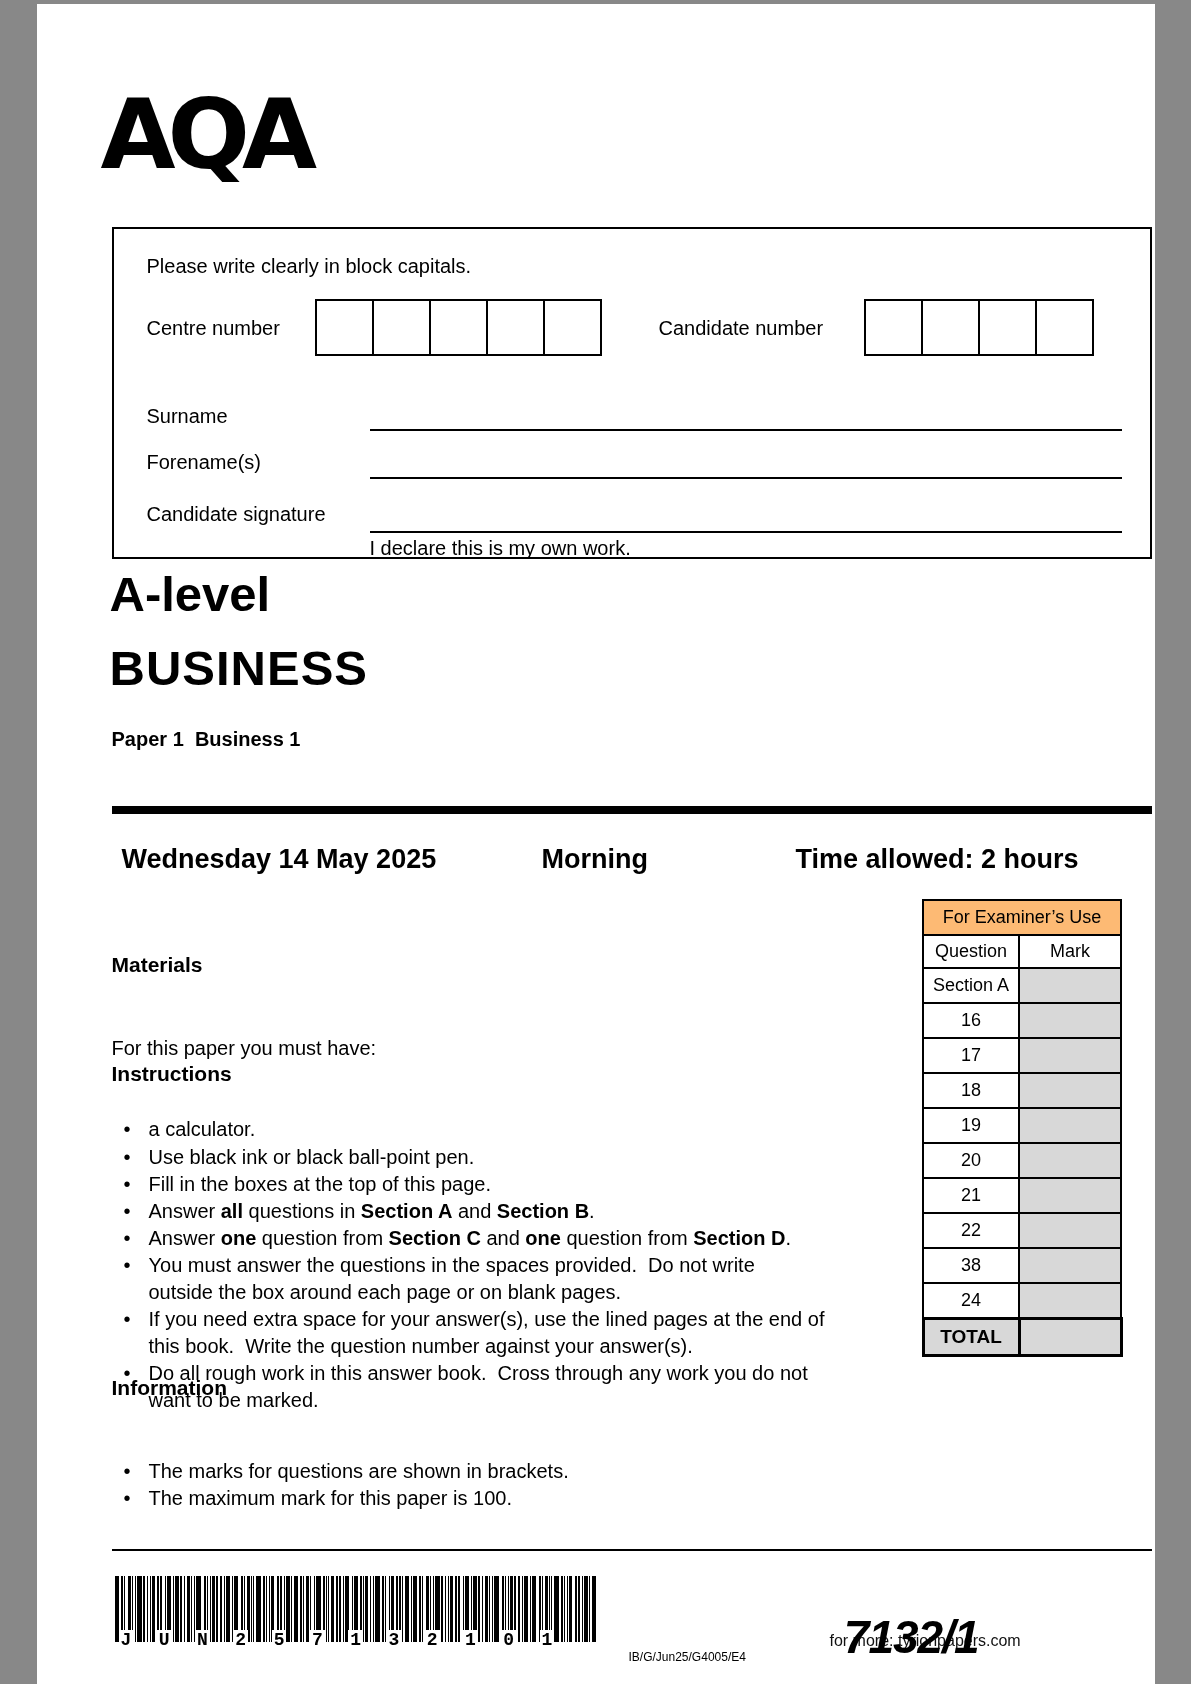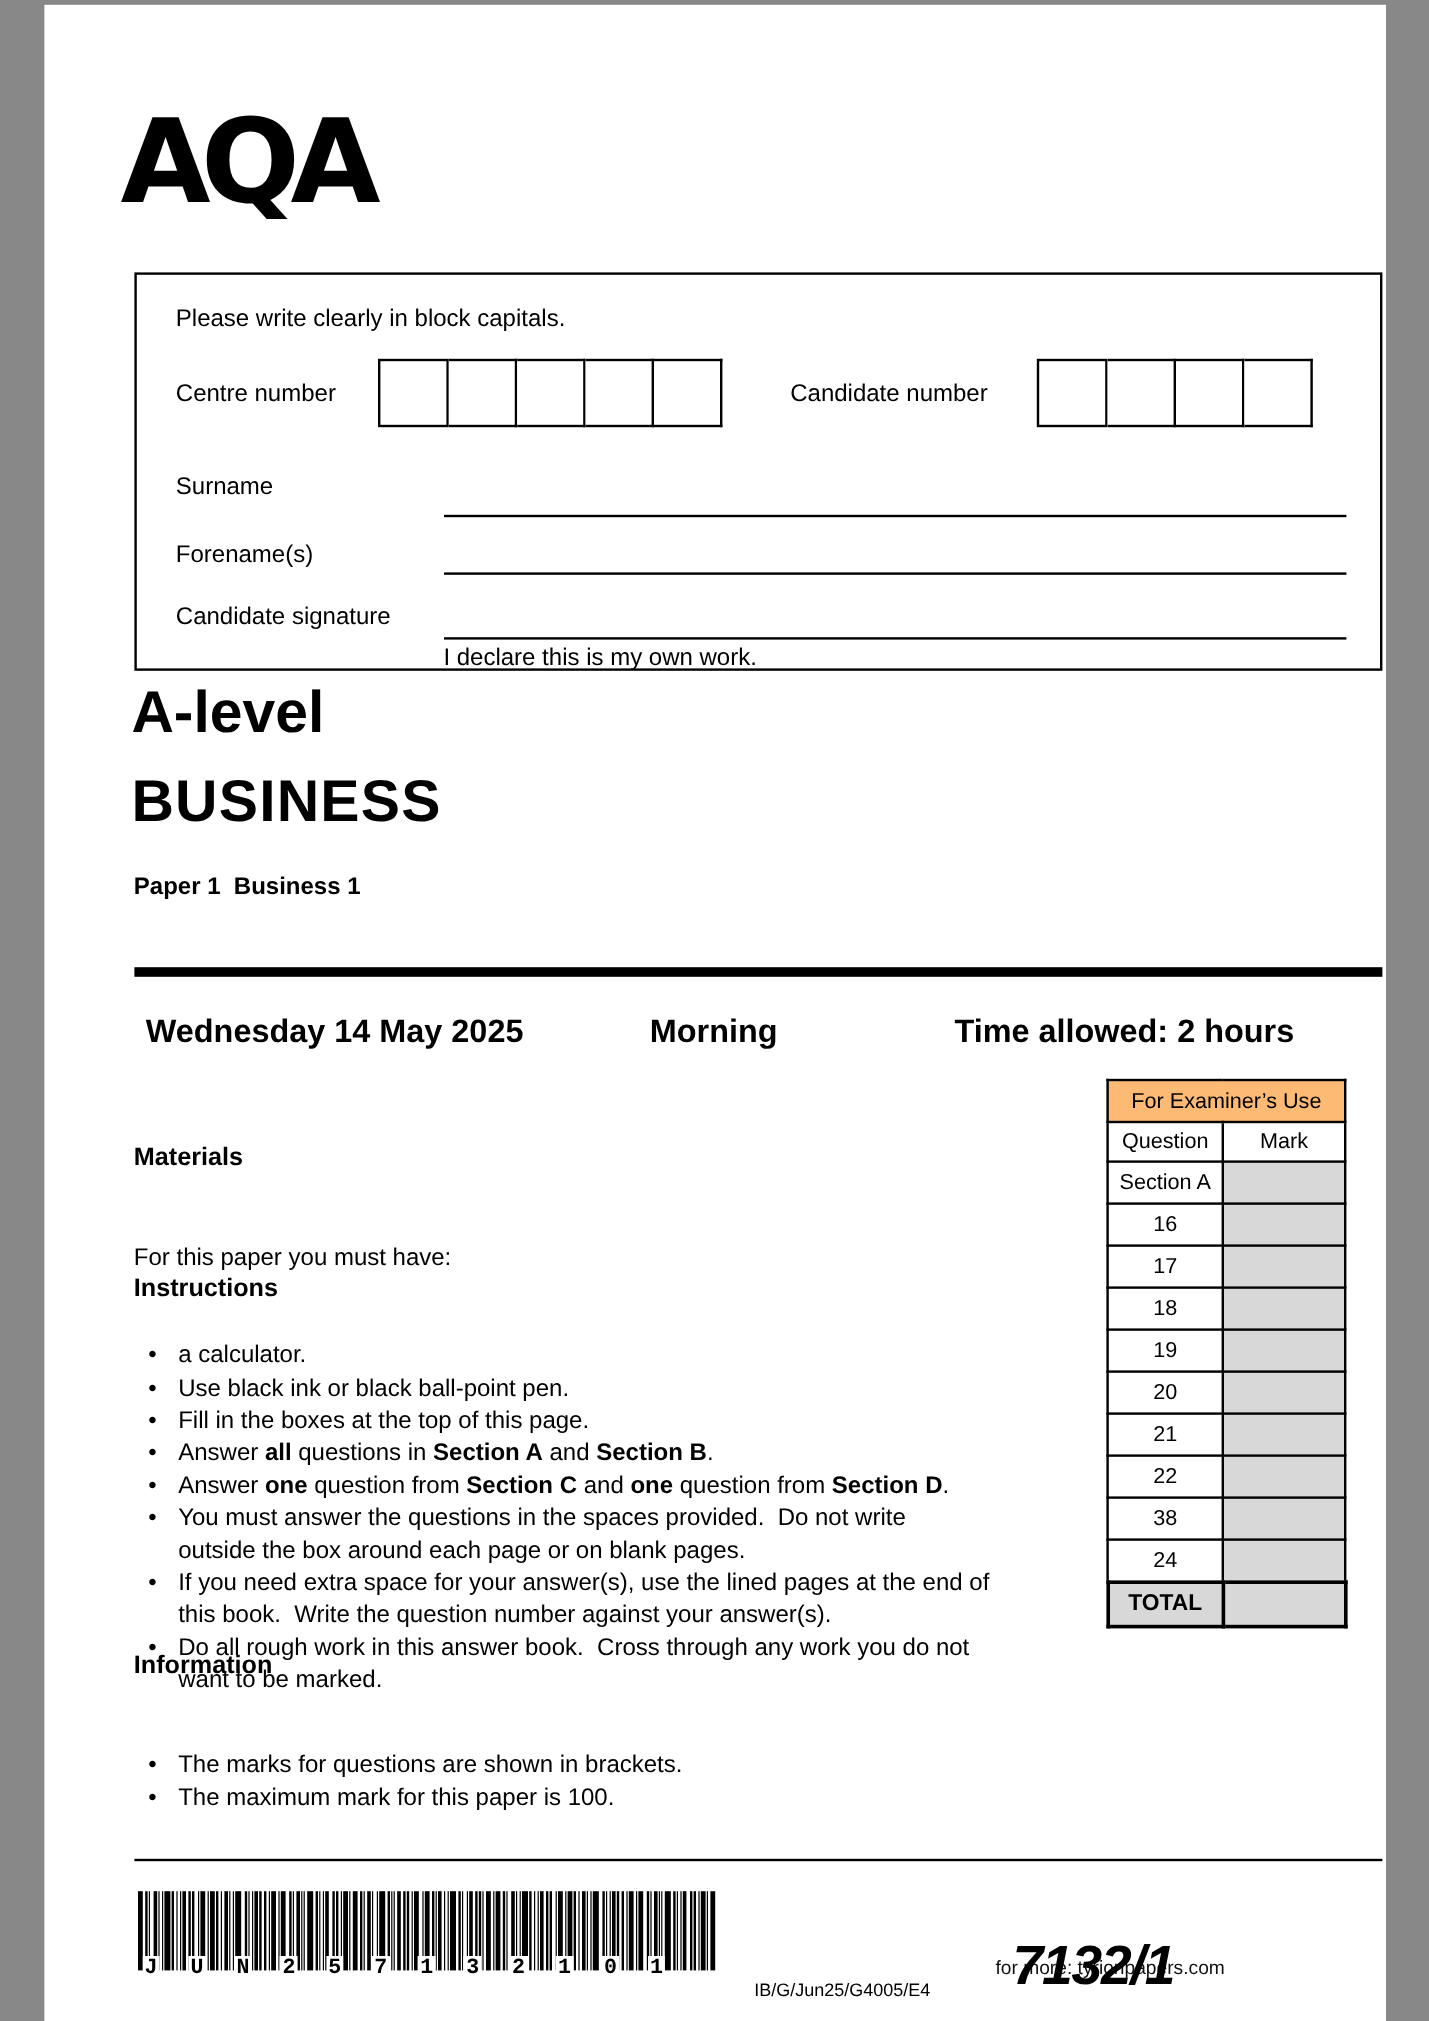--- a/index.html
+++ b/index.html
@@ -15,21 +15,21 @@
   .cand-box{left:75px;top:223px;width:1040px;height:332px;border:2px solid #000;box-sizing:border-box;}
   .cand-box .lbl{position:absolute;font-size:20px;}
   .please{left:33px;top:26px;}
   .centre-lbl{left:33px;top:88px;}
   .candnum-lbl{left:545px;top:88px;}
   .cells{position:absolute;display:flex;}
   .centre-cells{left:201px;top:70px;}
   .candnum-cells{left:750px;top:70px;}
   .cell{width:55px;height:53px;border:2px solid #000;border-left:none;background:#fff;box-sizing:content-box;}
   .cell:first-child{border-left:2px solid #000;}
-  .surname-lbl{left:33px;top:166px;}
+  .surname-lbl{left:33px;top:176px;}
   .forename-lbl{left:33px;top:222px;}
   .signature-lbl{left:33px;top:274px;}
   .wline{position:absolute;left:256px;width:752px;height:0;border-bottom:2px solid #000;}
   .line-surname{top:200px;}
   .line-forename{top:248px;}
   .line-signature{top:302px;}
   .declaration{left:256px;top:308px;}
 
   
   .title-qual{left:73px;top:564px;font-size:49px;font-weight:600;line-height:1.1;}
@@ -65,21 +65,21 @@
   .extable td.shade,.extable th.shade{background:#d8d8d8;}
   .extable tfoot td{height:34px;border:3px solid #000;background:#d8d8d8;font-weight:700;font-size:19px;}
 
   
   .thin-rule{left:75px;top:1545px;width:1040px;height:2px;background:#000;}
   .barcode{left:78px;top:1572px;width:484px;height:68px;}
   .bar{position:absolute;top:0;background:#000;height:66px;}
   .bclabel{position:absolute;left:4px;bottom:-6px;width:436px;display:flex;justify-content:space-between;
            font-family:"Liberation Mono",monospace;font-size:18px;font-weight:700;}
   .bclabel span{background:#fff;padding:0 2px;line-height:20px;}
-  .refcode{left:592px;top:1646px;font-size:15px;}
+  .refcode{left:592px;top:1646px;font-size:12px;}
   .watermark{left:793px;top:1628px;font-size:16px;color:#111;z-index:1;}
   .papercode{right:176px;top:1606px;font-size:46px;font-weight:700;font-style:italic;
              letter-spacing:-1px;z-index:2;}
 </style>
 </head>
 <body>
 
 <div class="page">
 
   <div class="abs logo">AQA</div>

